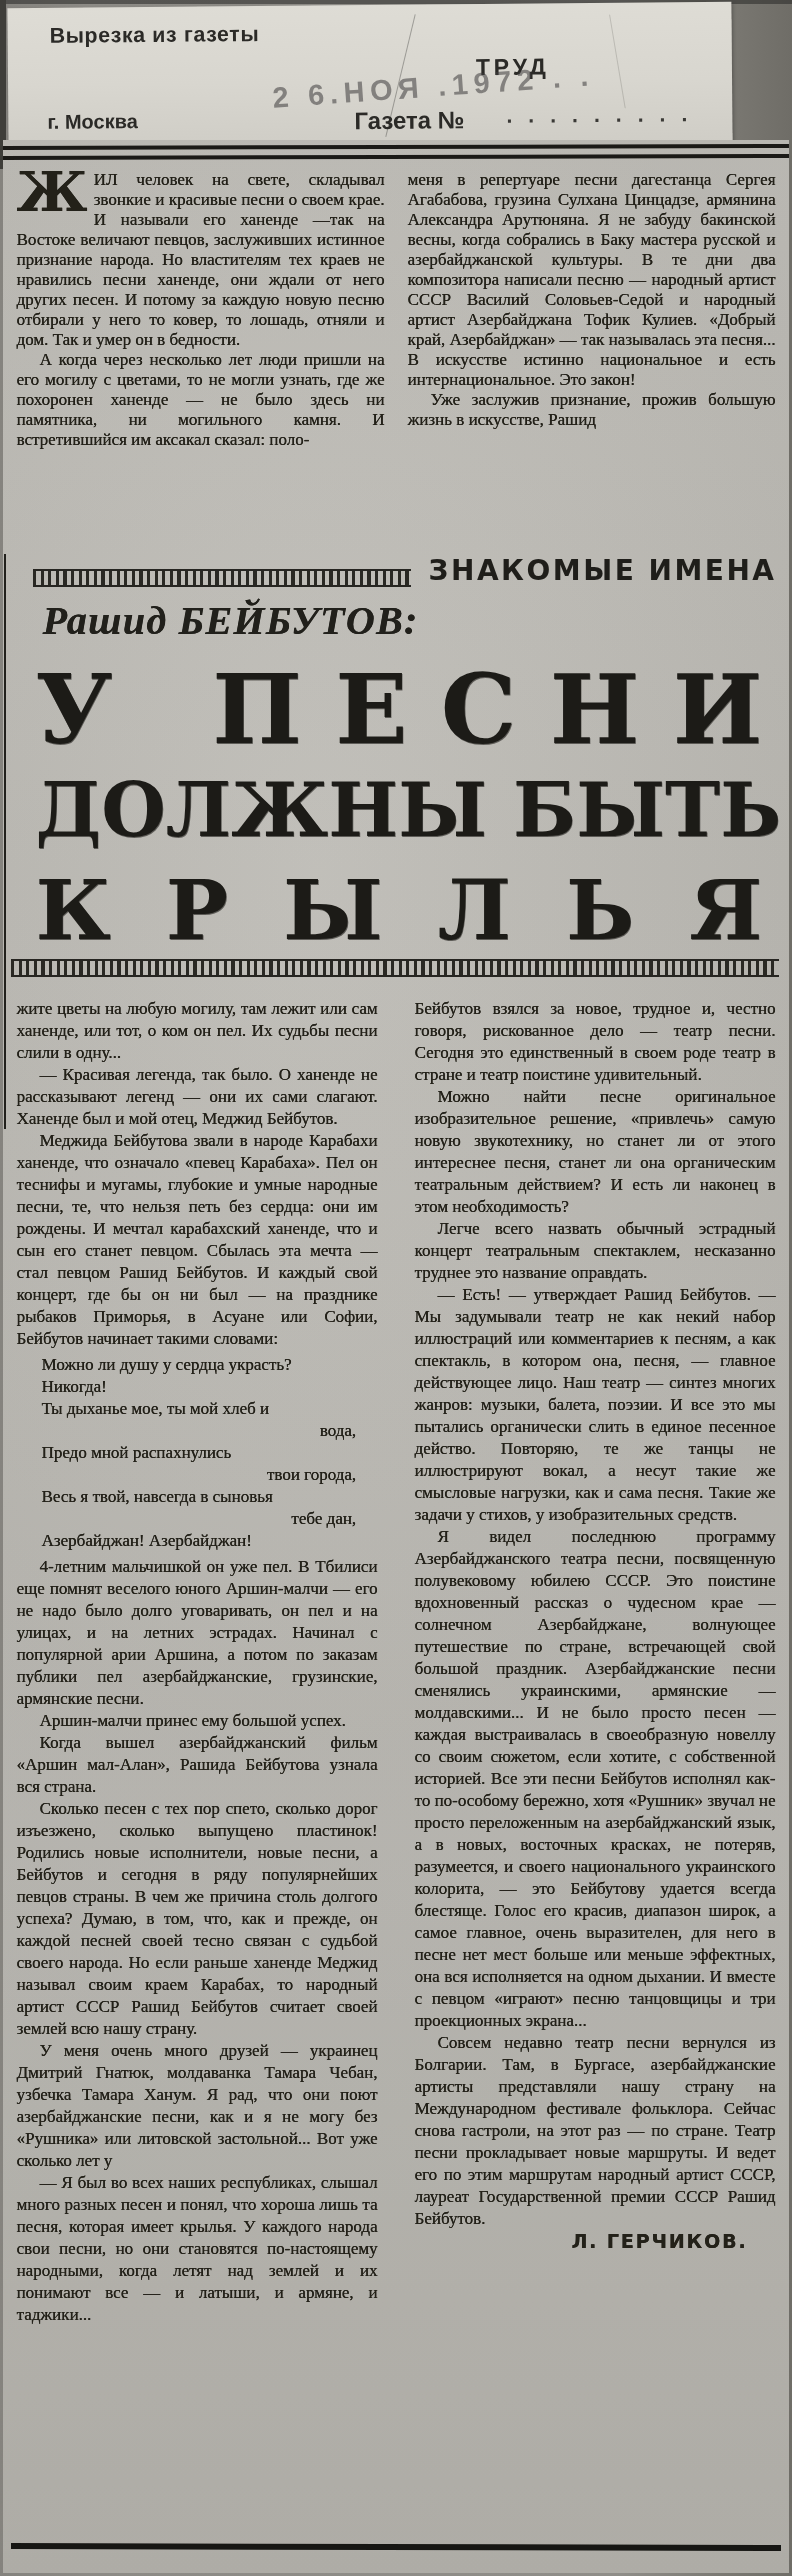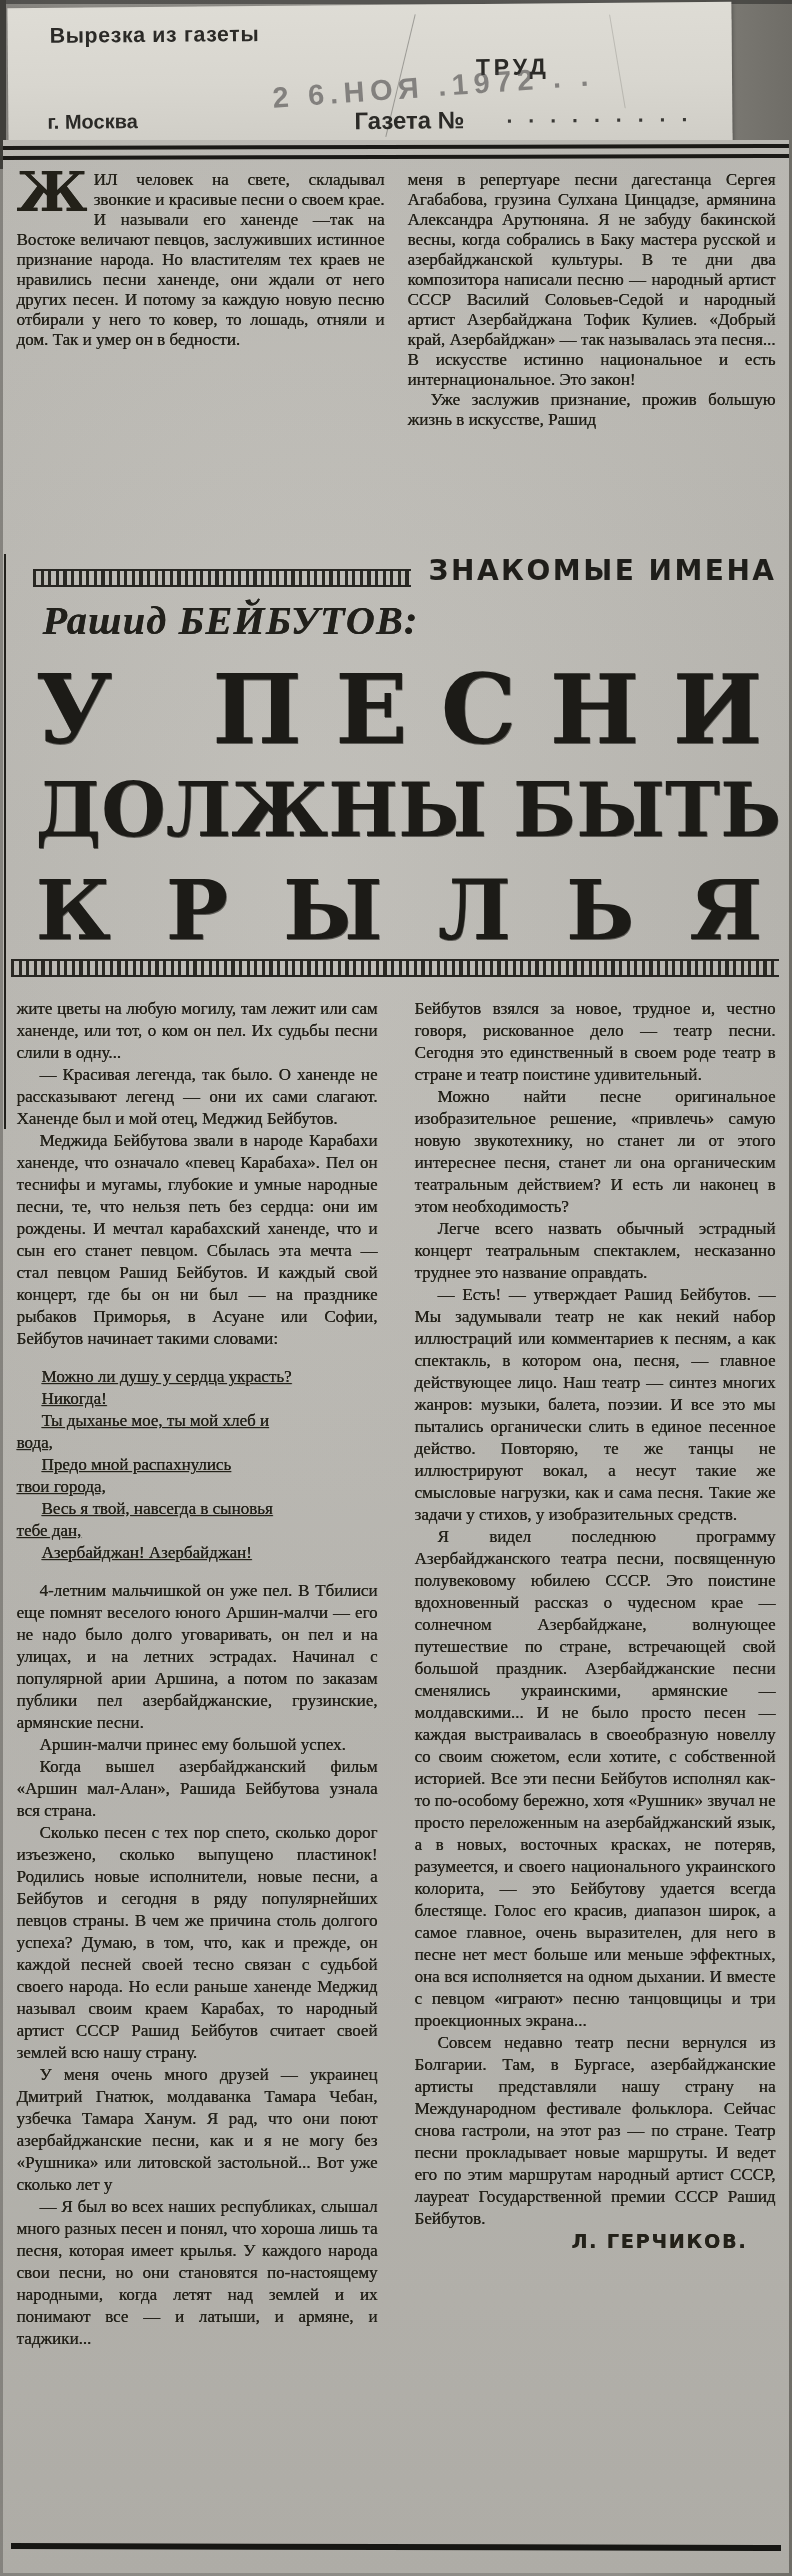--- a/index.html
+++ b/index.html
@@ -79,23 +79,23 @@
     text-shadow:0.6px 0.6px 0 rgba(28,27,23,.6);
   }
   .justify-letters{display:flex;justify-content:space-between;}
   .hl1{top:522px;font-size:95px;line-height:95px;}
   .hl2{top:632px;font-size:74px;line-height:77px;}
   .hl3{top:727px;font-size:83px;line-height:86px;}
   .hatch-full{position:absolute;left:8.8px;top:819px;width:768px;}
 
   .body-cols{position:absolute;left:14px;top:858px;width:759px;display:flex;gap:37px;}
   .body-cols .col{width:368px;font-size:17px;line-height:22px;}
-  .verse{margin:16px 0;text-decoration:underline;}
+  .verse{margin:4px 0;}
   .verse div{text-indent:0;padding-left:25px;}
-  .verse .v-right{text-align:left;padding-left:0;padding-right:21.4px;}
+  .verse .v-right{text-align:right;padding-left:0;padding-right:21.4px;}
   .signature{
     margin-top:10px;text-align:right;padding-right:28px;
     font-family:"DejaVu Sans", sans-serif;font-weight:700;font-size:19px;letter-spacing:1.9px;
     text-indent:0 !important;
   }
   .bottom-rule{position:absolute;left:8.8px;top:2404px;width:770px;height:6.3px;background:#161613;transform:rotate(.15deg);}
 </style>
 </head>
 <body>
 
@@ -117,20 +117,21 @@
 
   <div class="double-rule">
     <div class="bar"></div>
       <div class="gap"></div>
       <div class="bar"></div>
   </div>
 
   <div class="intro col-text">
     <div class="col">
       <p class="p-first"><span class="dropcap">Ж</span><span>ИЛ человек на свете, складывал звонкие и красивые песни о своем крае. И называли его ханенде —так на Востоке величают певцов, заслуживших истинное признание народа. Но властителям тех краев не нравились песни ханенде, они ждали от него других песен. И потому за каждую новую песню отбирали у него то ковер, то лошадь, отняли и дом. Так и умер он в бедности.</span></p>
+      <p>А когда через несколько лет люди пришли на его могилу с цветами, то не могли узнать, где же похоронен ханенде — не было здесь ни памятника, ни могильного камня. И встретившийся им аксакал сказал: поло-</p>
     </div>
     <div class="col">
       <p class="p-first">меня в репертуаре песни дагестанца Сергея Агабабова, грузина Сулхана Цинцадзе, армянина Александра Арутюняна. Я не забуду бакинской весны, когда собрались в Баку мастера русской и азербайджанской культуры. В те дни два композитора написали песню — народный артист СССР Василий Соловьев-Седой и народный артист Азербайджана Тофик Кулиев. «Добрый край, Азербайджан» — так называлась эта песня... В искусстве истинно национальное и есть интернациональное. Это закон!</p>
       <p>Уже заслужив признание, прожив большую жизнь в искусстве, Рашид</p>
     </div>
   </div>
 
   <div class="section-row">
     <div class="hatch"></div>
     <div class="section-title">ЗНАКОМЫЕ ИМЕНА</div>

